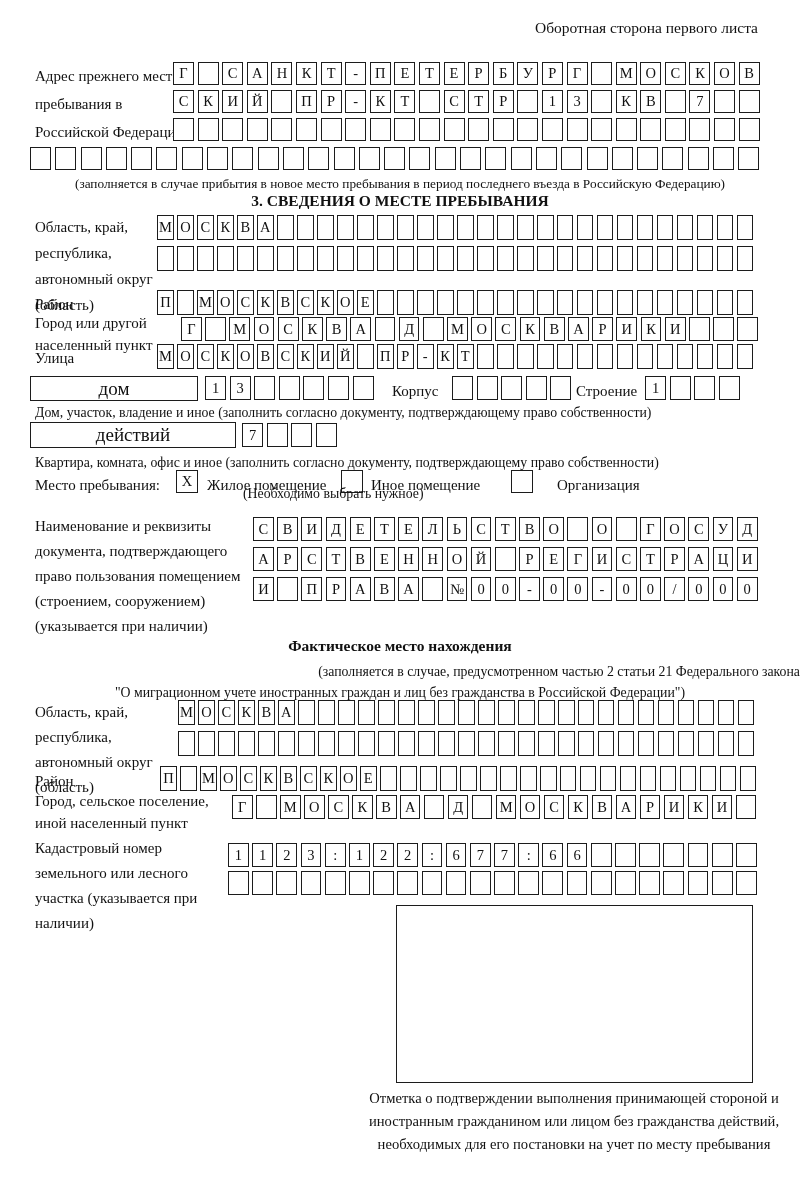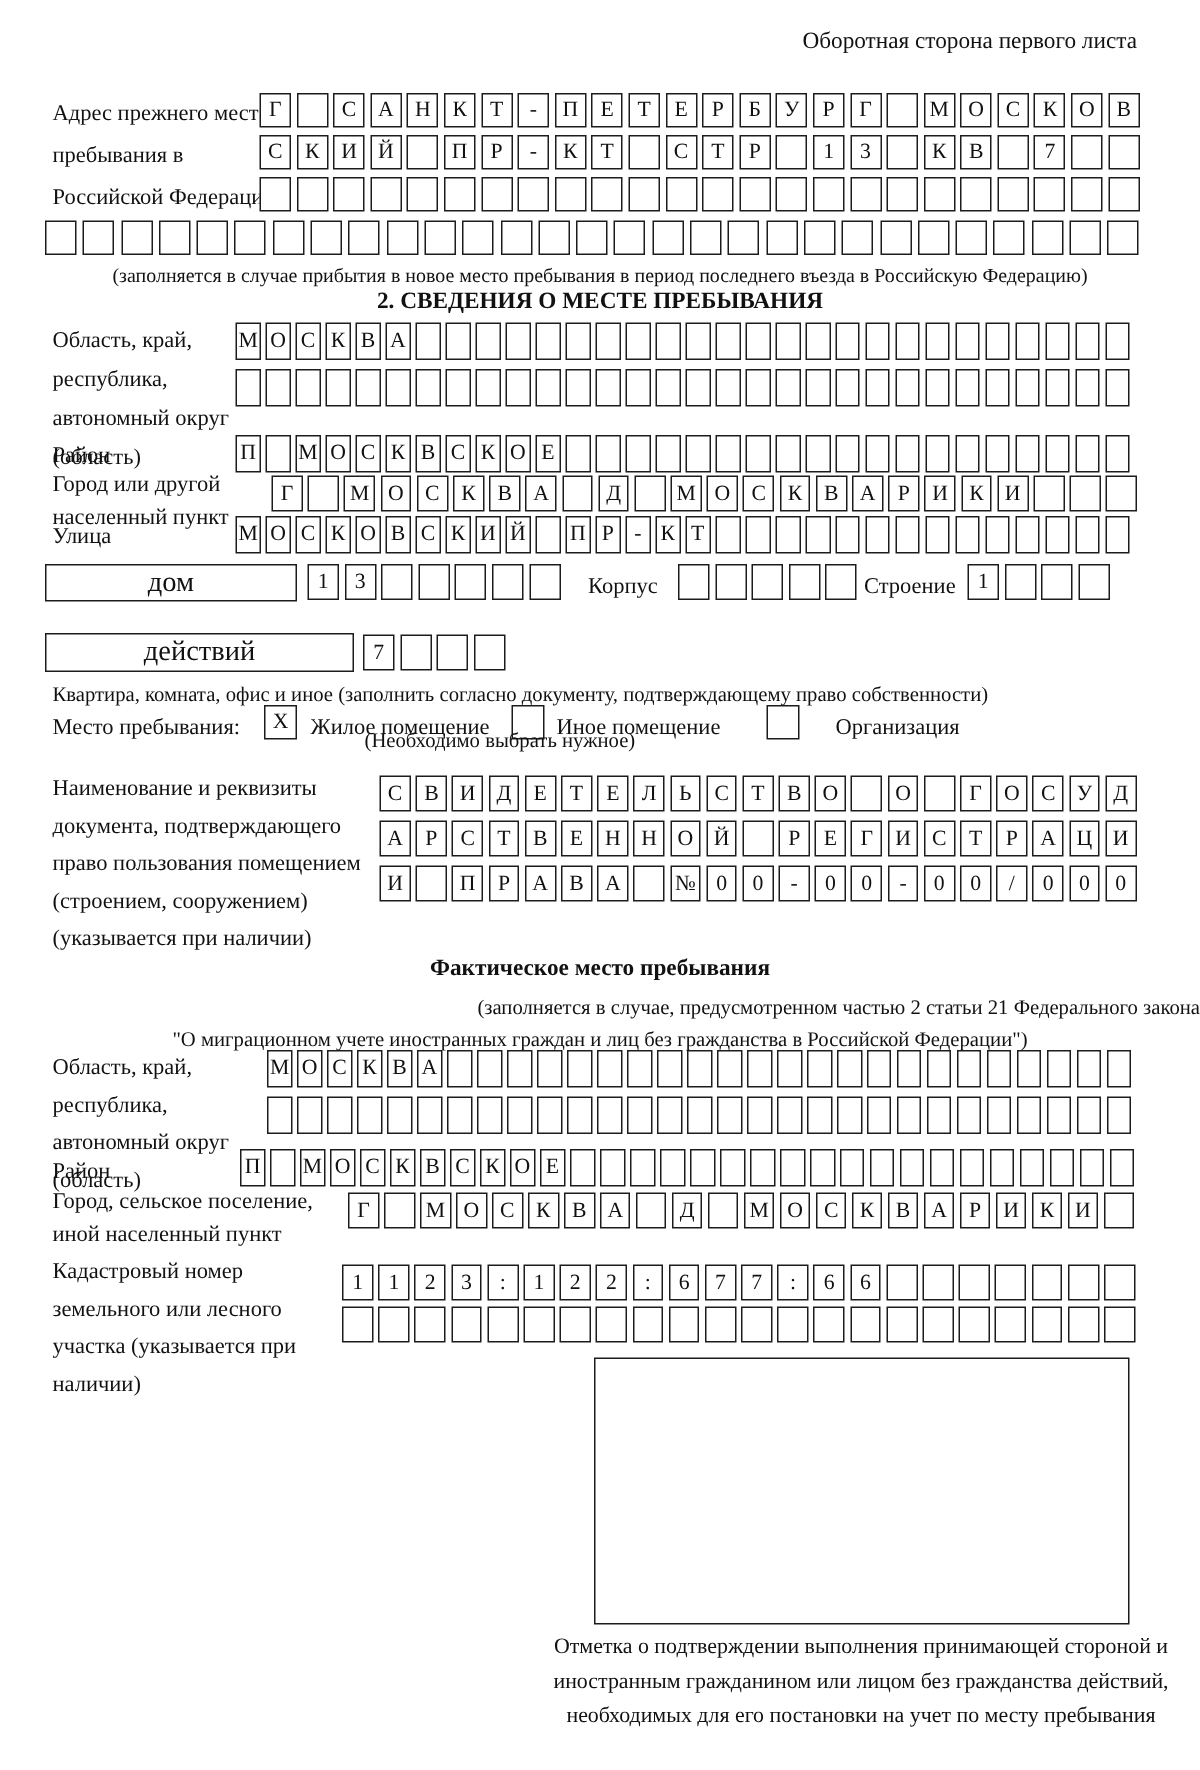--- a/index.html
+++ b/index.html
@@ -138,21 +138,21 @@
       <span class="cell"></span>
       <span class="cell"></span>
       <span class="cell"></span>
       <span class="cell"></span>
       <span class="cell"></span>
       <span class="cell"></span>
       <span class="cell"></span>
     </div>
   <div class="cap" style="left:0;top:174px;width:100%;text-align:center">(заполняется в случае прибытия в новое место пребывания в период последнего въезда в Российскую Федерацию)</div>
 
-  <div class="title" style="top:192px">2. СВЕДЕНИЯ О МЕСТЕ ПРЕБЫВАНИЯ</div>
+  <div class="title" style="top:192px">3. СВЕДЕНИЯ О МЕСТЕ ПРЕБЫВАНИЯ</div>
 
   <div class="lbl" style="left:35px;top:214px;width:122px">Область, край, республика, автономный округ (область)</div>
   <div class="row" style="left:157px;top:215px;--w:16.8px;--g:3.2px;--h:25px">
       <span class="cell">М</span>
       <span class="cell">О</span>
       <span class="cell">С</span>
       <span class="cell">К</span>
       <span class="cell">В</span>
       <span class="cell">А</span>
       <span class="cell"></span>
@@ -327,20 +327,21 @@
       <span class="cell"></span>
       <span class="cell"></span>
     </div>
   <div class="lbl" style="left:576px;top:378px">Строение</div>
   <div class="row" style="left:645px;top:376px;--w:21px;--g:3.6px;--h:24px">
       <span class="cell">1</span>
       <span class="cell"></span>
       <span class="cell"></span>
       <span class="cell"></span>
     </div>
+  <div class="cap" style="left:35px;top:403px;font-size:13.8px">Дом, участок, владение и иное (заполнить согласно документу, подтверждающему право собственности)</div>
 
   <div class="big-box" style="left:30px;top:422px;width:206px;height:26px">действий</div>
   <div class="row" style="left:242px;top:423px;--w:21px;--g:3.6px;--h:24px">
       <span class="cell">7</span>
       <span class="cell"></span>
       <span class="cell"></span>
       <span class="cell"></span>
     </div>
   <div class="cap" style="left:35px;top:453px;font-size:13.8px">Квартира, комната, офис и иное (заполнить согласно документу, подтверждающему право собственности)</div>
 
@@ -417,21 +418,21 @@
       <span class="cell">0</span>
       <span class="cell">-</span>
       <span class="cell">0</span>
       <span class="cell">0</span>
       <span class="cell">/</span>
       <span class="cell">0</span>
       <span class="cell">0</span>
       <span class="cell">0</span>
     </div>
 
-  <div class="title" style="top:637px">Фактическое место пребывания</div>
+  <div class="title" style="top:637px">Фактическое место нахождения</div>
   <div class="cap" style="left:0;top:662px;width:100%;text-align:right;font-size:13.8px">(заполняется в случае, предусмотренном частью 2 статьи 21 Федерального закона</div>
   <div class="cap" style="left:0;top:683px;width:100%;text-align:center;font-size:13.8px">"О миграционном учете иностранных граждан и лиц без гражданства в Российской Федерации")</div>
 
   <div class="lbl" style="left:35px;top:700px;width:145px;line-height:25px">Область, край, республика, автономный округ (область)</div>
   <div class="row" style="left:178px;top:700px;--w:16.8px;--g:3.2px;--h:25px">
       <span class="cell">М</span>
       <span class="cell">О</span>
       <span class="cell">С</span>
       <span class="cell">К</span>
       <span class="cell">В</span>

